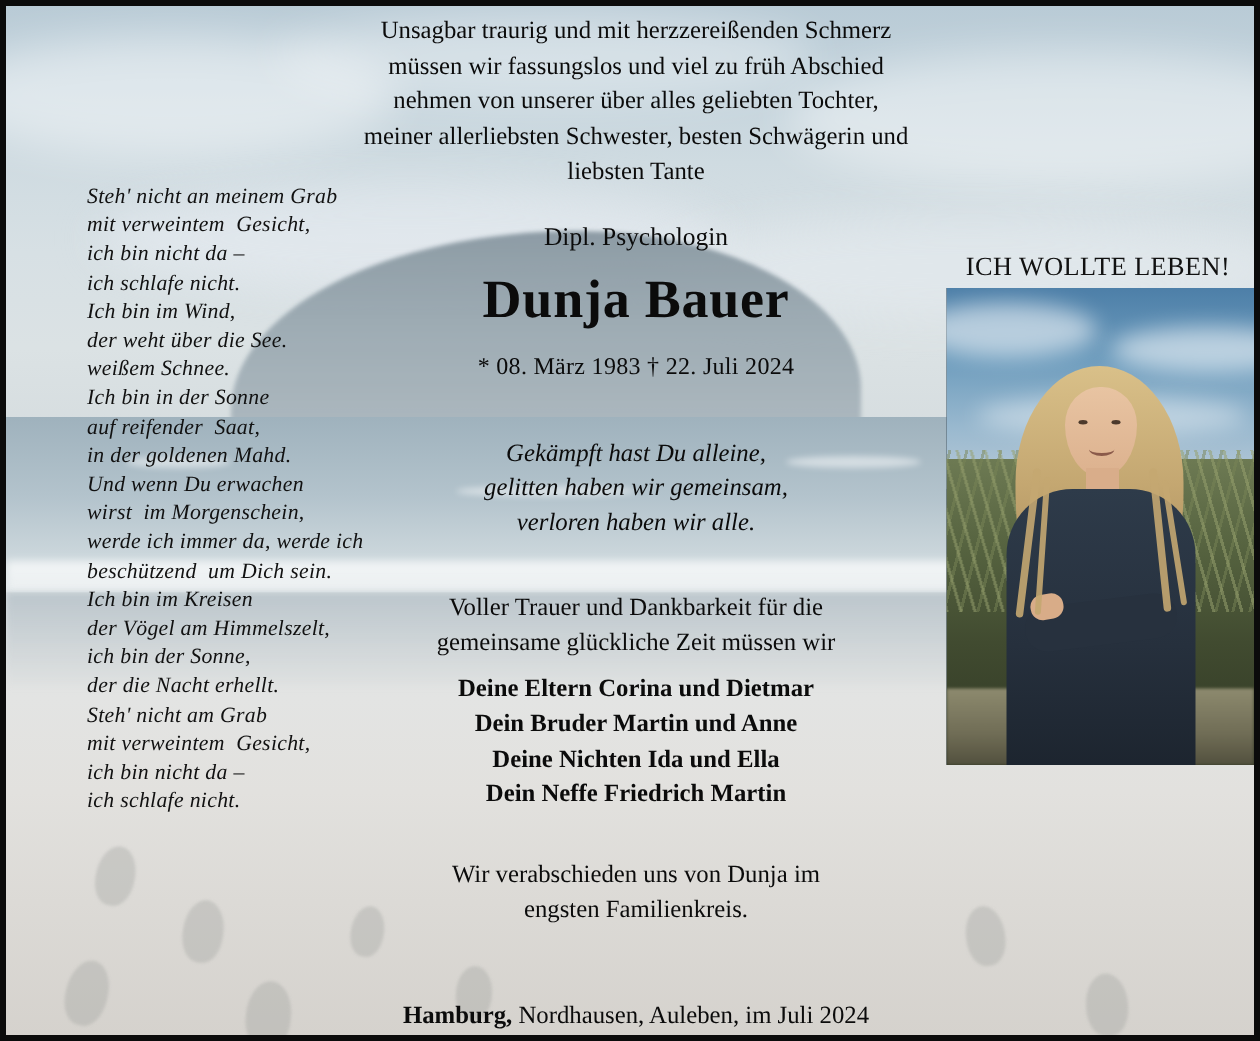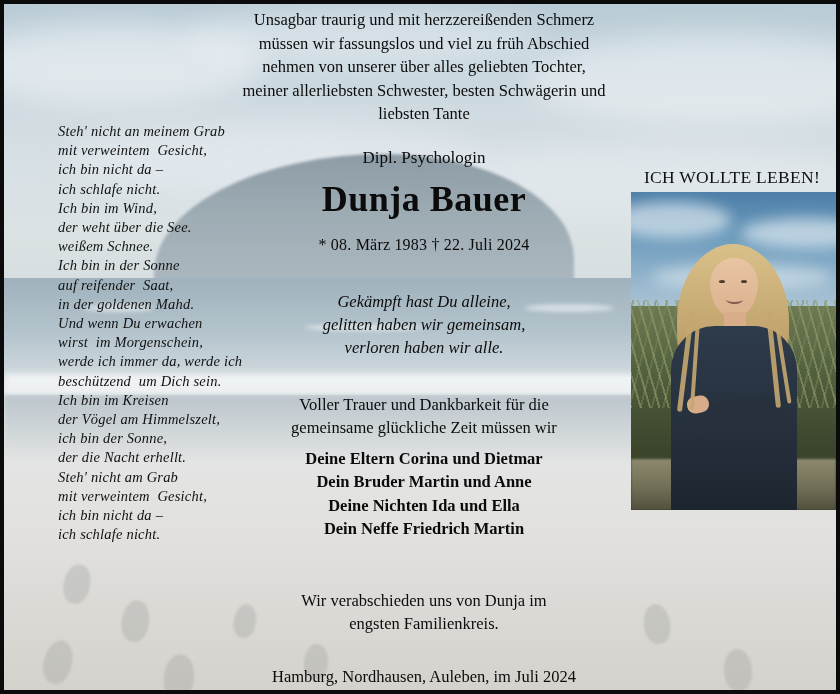--- a/index.html
+++ b/index.html
@@ -165,32 +165,32 @@
   }
   .family {
     font-weight: bold;
     font-size: 16.5px;
     line-height: 23.5px;
     margin-top: 8px;
   }
   .farewell {
     font-size: 16.5px;
     line-height: 23px;
-    margin-top: 48px;
+    margin-top: 30px;
   }
   .place {
     position: absolute;
     left: 238px;
     top: 663px;
     width: 364px;
     text-align: center;
     font-size: 16.5px;
     color: #0b0b0b;
   }
-  .place b { font-weight: normal; text-align: right; }
+  .place b { font-weight: bold; text-align: right; }
 
   .headline {
     position: absolute;
     left: 620px;
     top: 163px;
     width: 216px;
     text-align: center;
     font-size: 17.5px;
     color: #111;
     letter-spacing: 0.3px;

